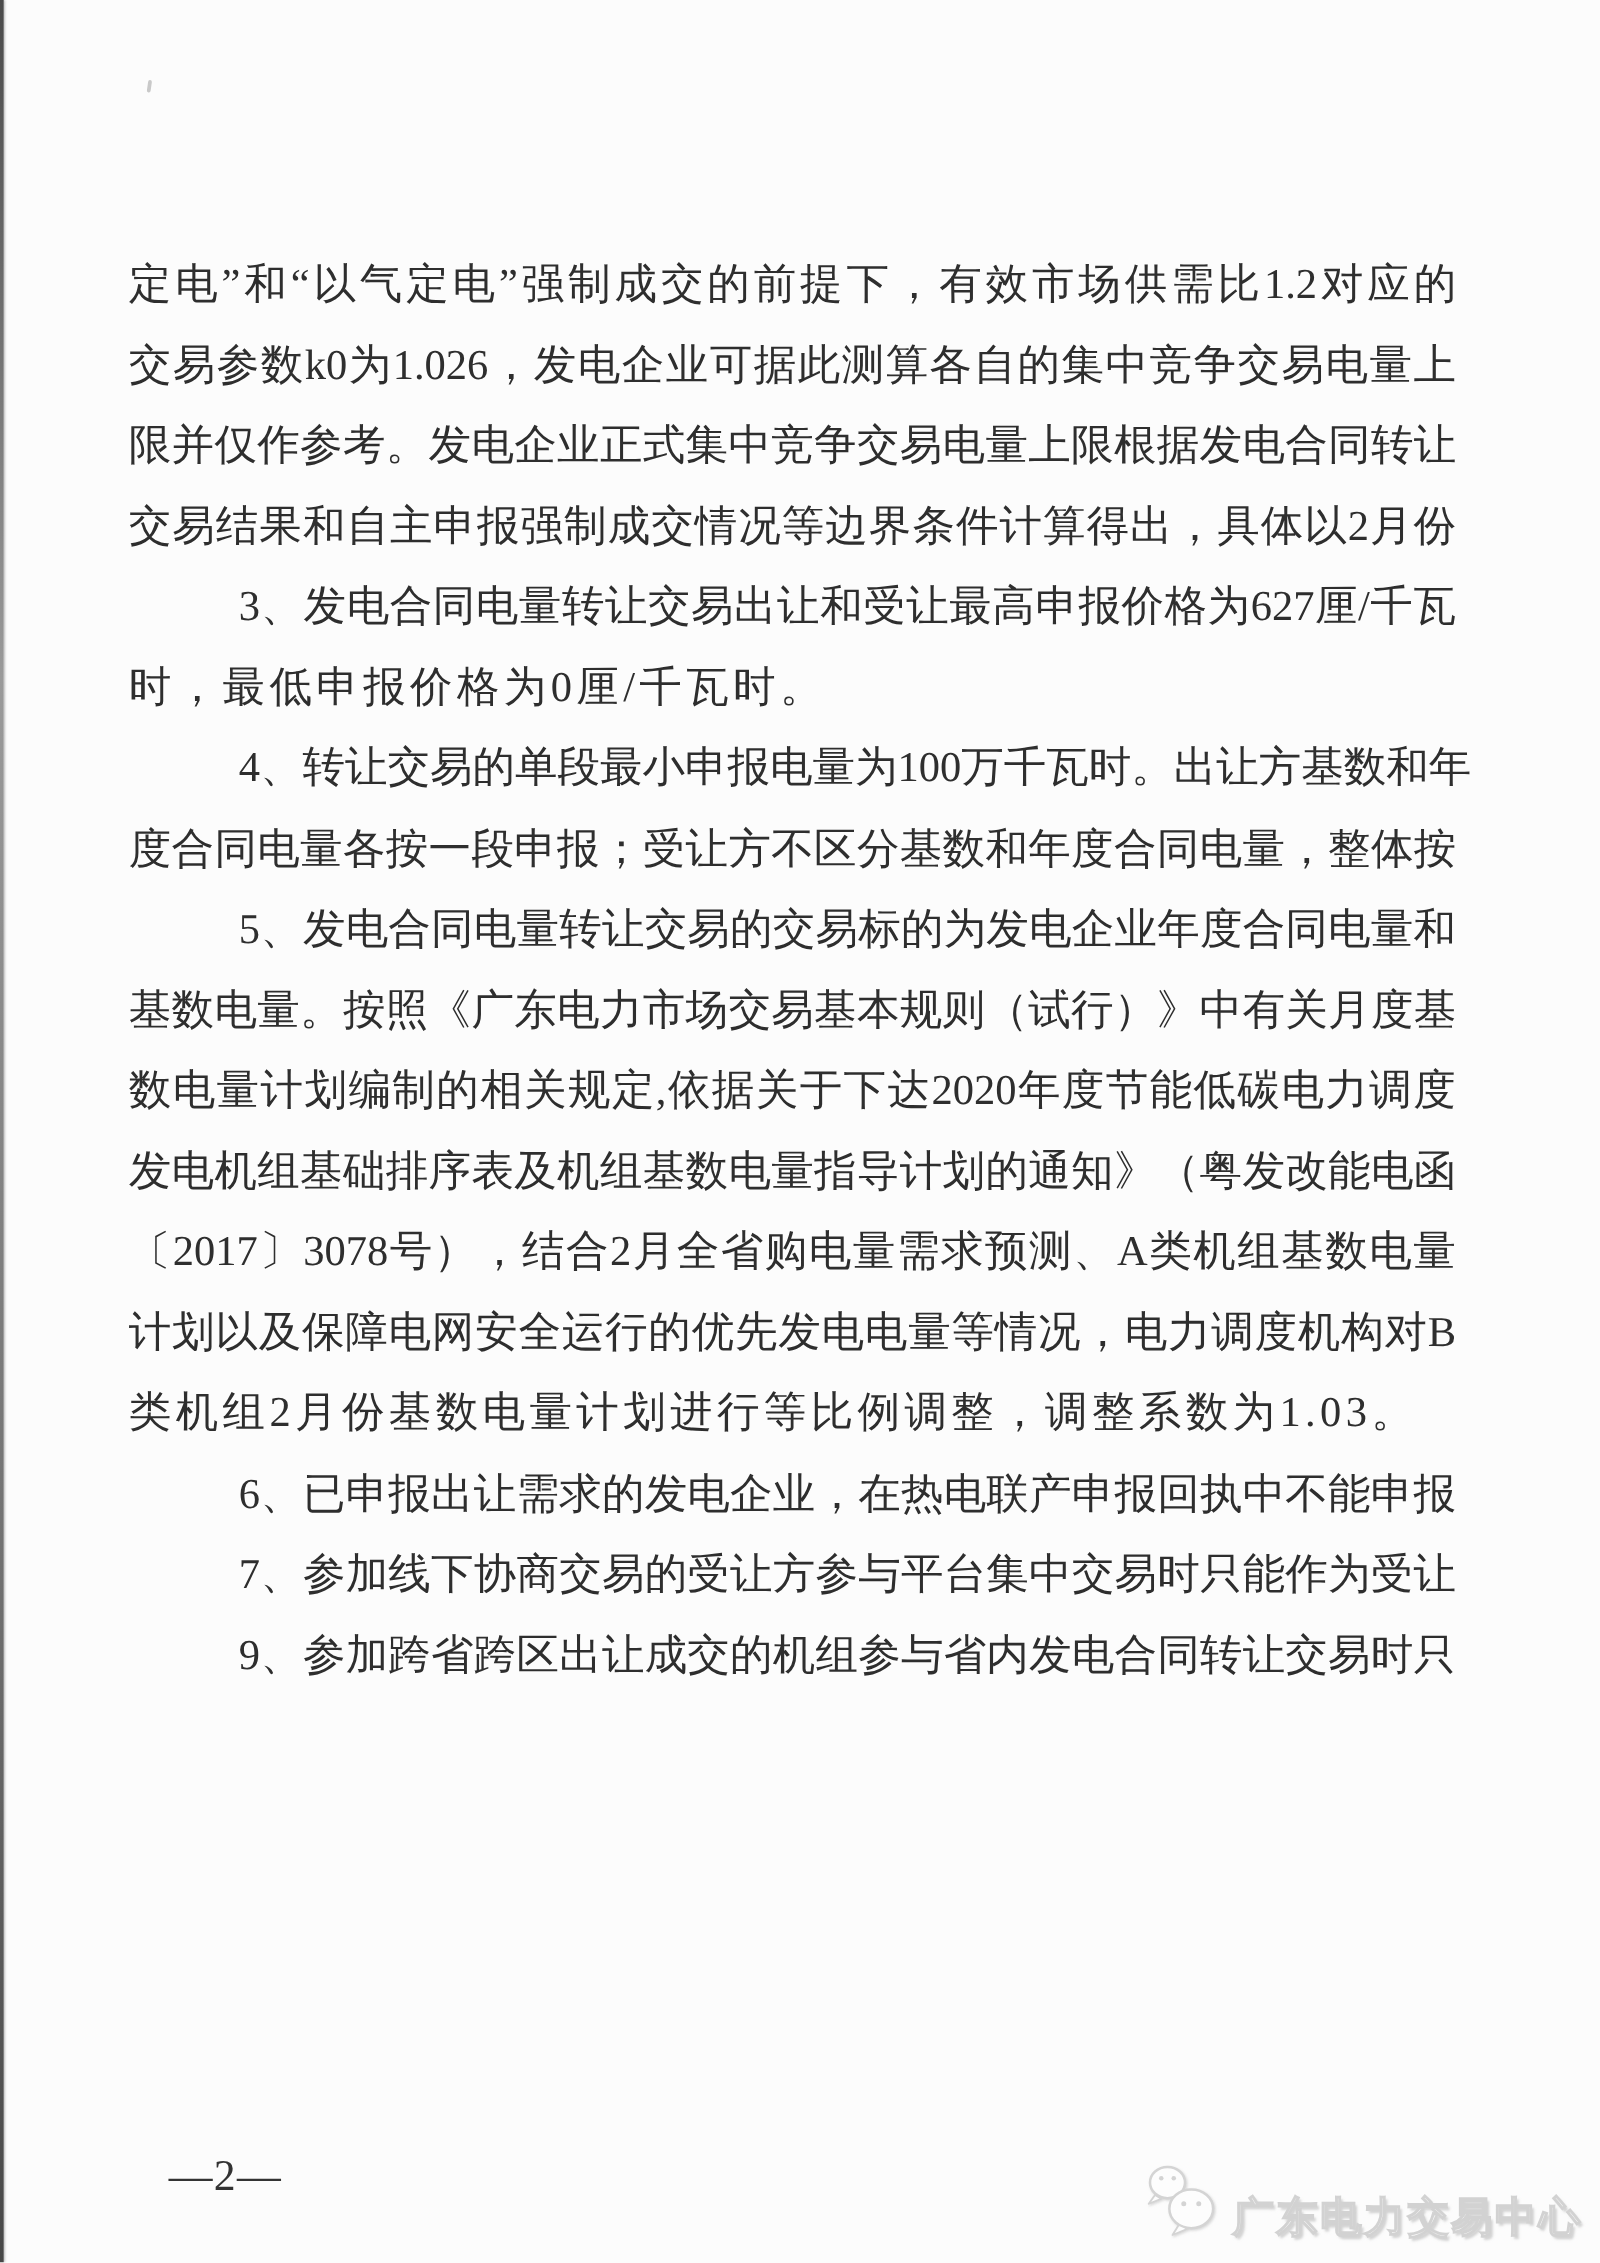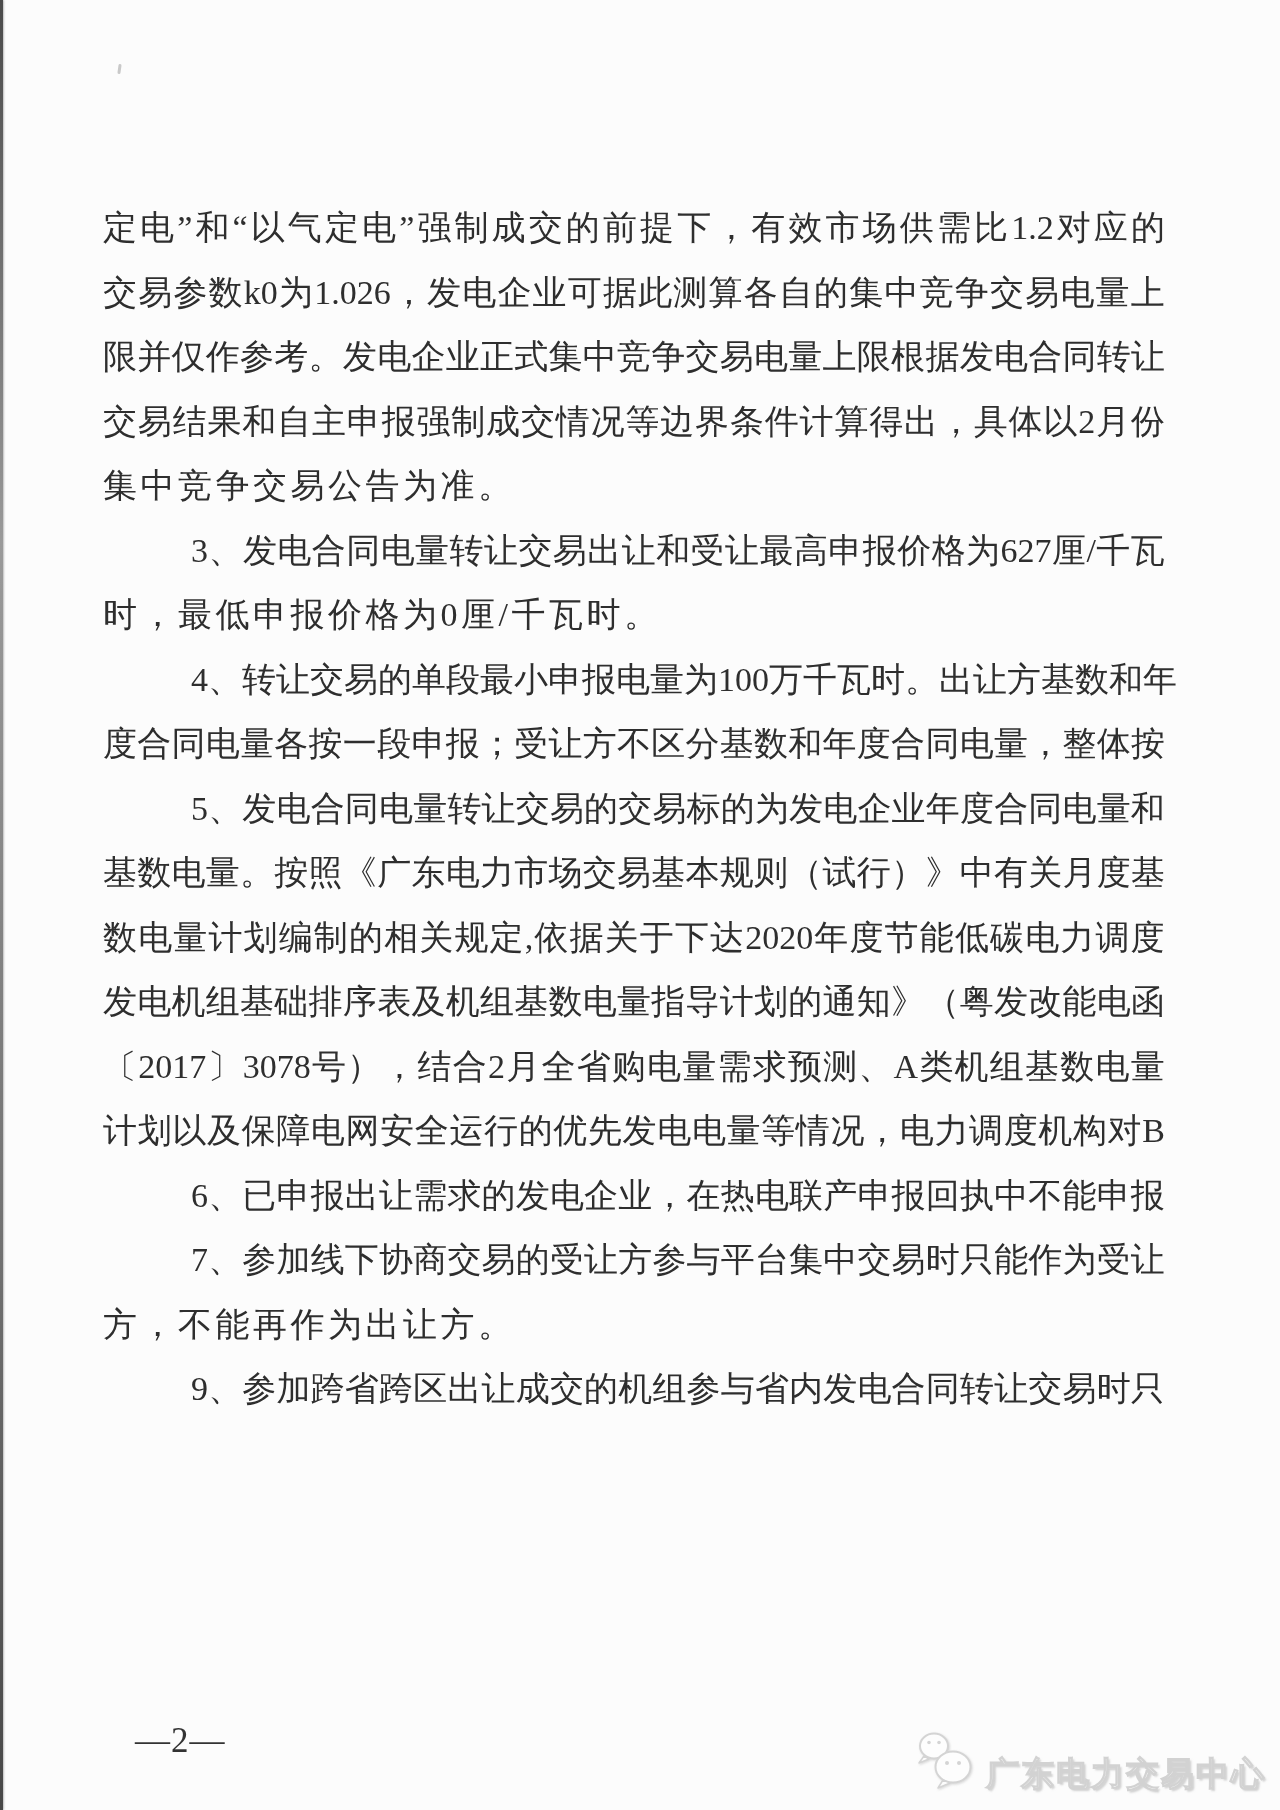--- a/index.html
+++ b/index.html
@@ -188,21 +188,20 @@
         <span>得</span>
         <span>出</span>
         <span>，</span>
         <span>具</span>
         <span>体</span>
         <span>以</span>
         <span>2</span>
         <span>月</span>
         <span>份</span>
       </div>
-      <div class="line">集中竞争交易公告为准。</div>
       <div class="line just ind">
         <span>3</span>
         <span>、</span>
         <span>发</span>
         <span>电</span>
         <span>合</span>
         <span>同</span>
         <span>电</span>
         <span>量</span>
         <span>转</span>
@@ -478,20 +477,21 @@
         <span>，</span>
         <span>电</span>
         <span>力</span>
         <span>调</span>
         <span>度</span>
         <span>机</span>
         <span>构</span>
         <span>对</span>
         <span>B</span>
       </div>
+      <div class="line">类机组2月份基数电量计划进行等比例调整，调整系数为1.03。</div>
       <div class="line just ind">
         <span>6</span>
         <span>、</span>
         <span>已</span>
         <span>申</span>
         <span>报</span>
         <span>出</span>
         <span>让</span>
         <span>需</span>
         <span>求</span>
@@ -540,21 +540,20 @@
         <span>交</span>
         <span>易</span>
         <span>时</span>
         <span>只</span>
         <span>能</span>
         <span>作</span>
         <span>为</span>
         <span>受</span>
         <span>让</span>
       </div>
-      <div class="line">方，不能再作为出让方。</div>
       <div class="line just ind">
         <span>9</span>
         <span>、</span>
         <span>参</span>
         <span>加</span>
         <span>跨</span>
         <span>省</span>
         <span>跨</span>
         <span>区</span>
         <span>出</span>

